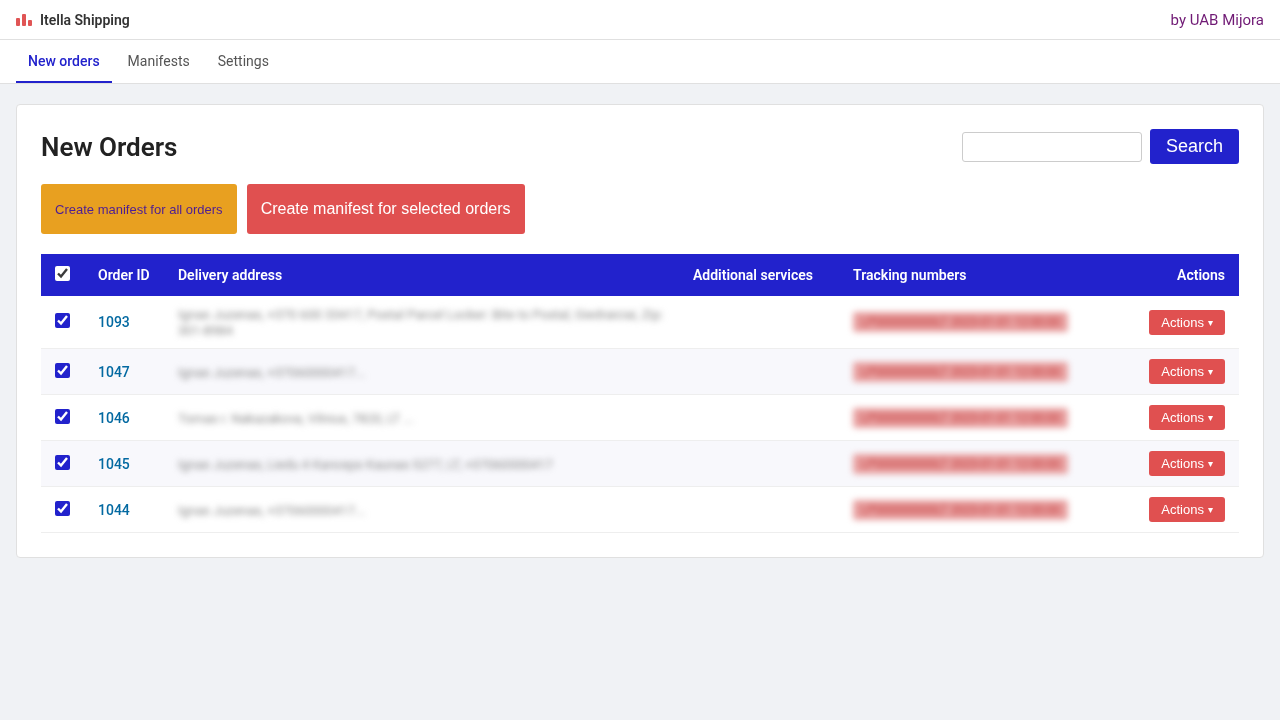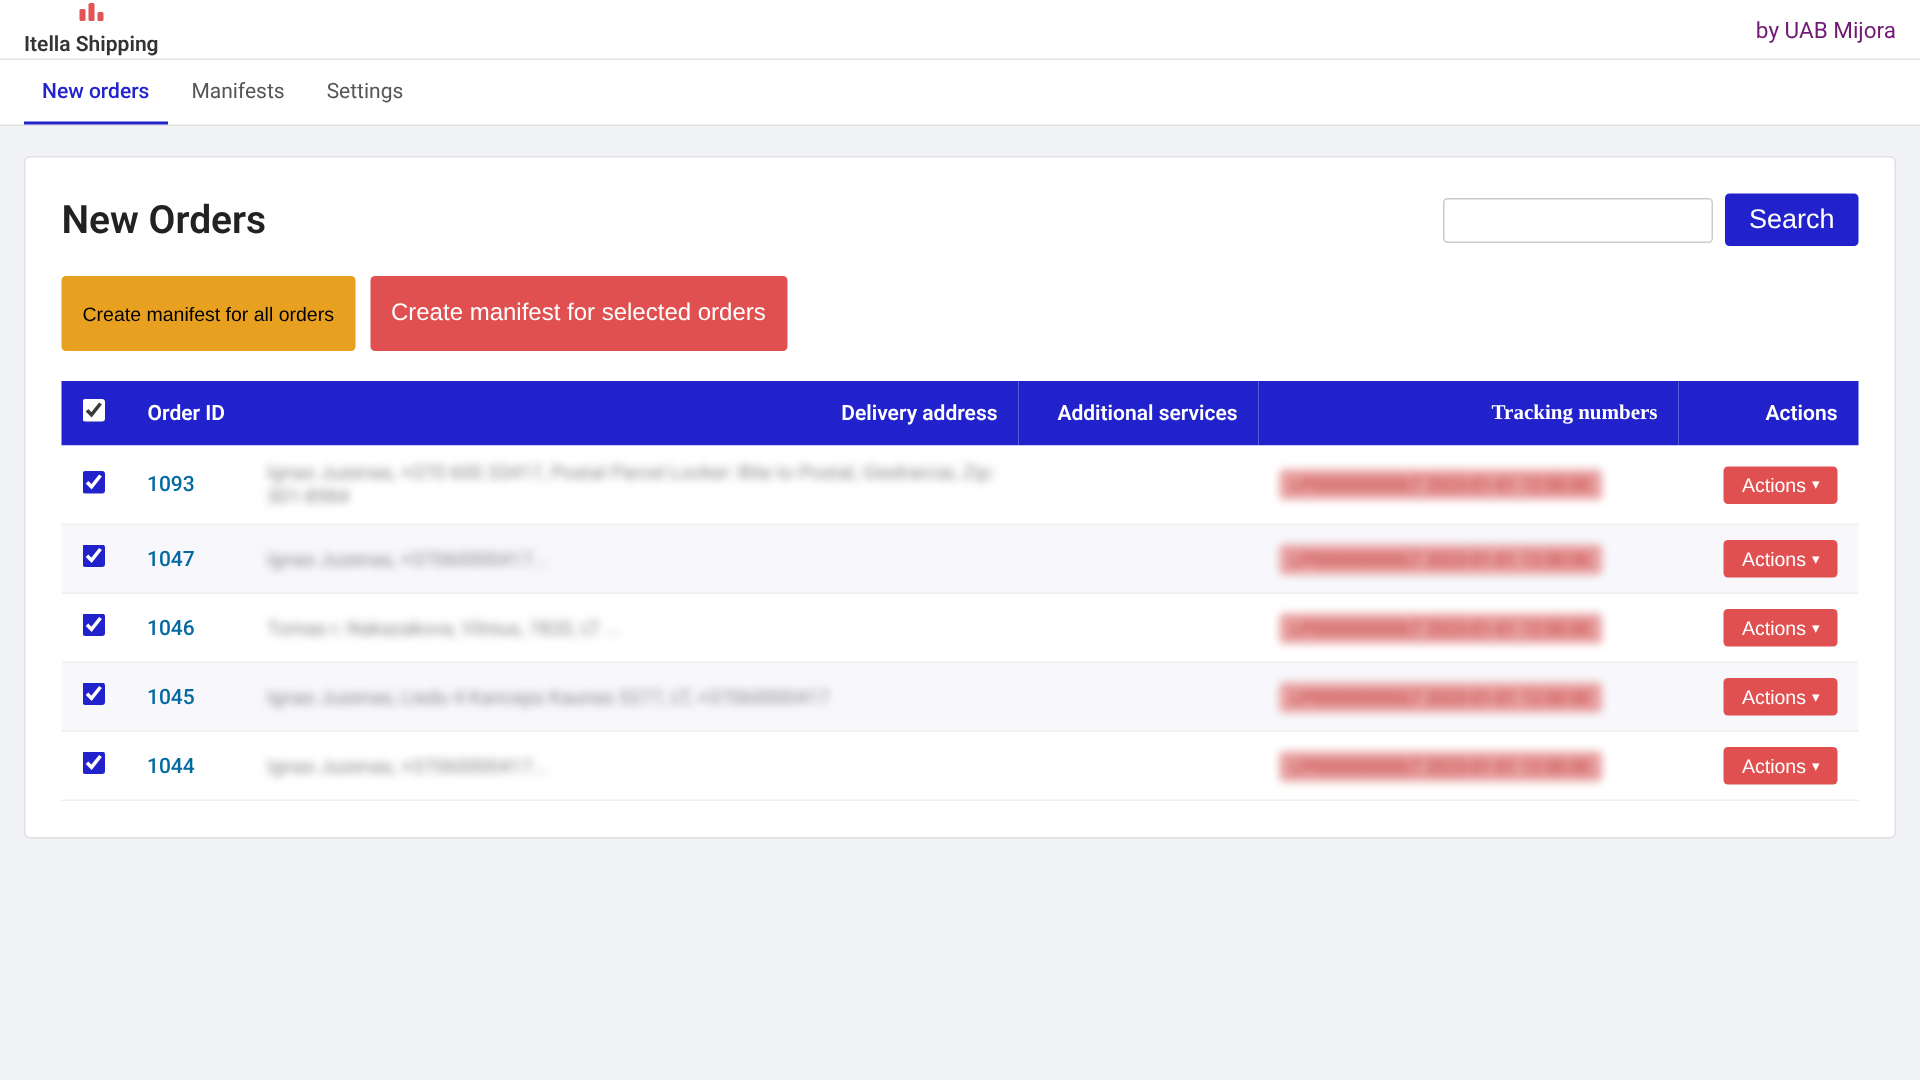--- a/index.html
+++ b/index.html
@@ -20,21 +20,20 @@
       justify-content: space-between;
       padding: 0 16px;
     }
     .navbar-brand {
       display: flex;
       align-items: center;
       gap: 8px;
       font-weight: 600;
       font-size: 14px;
       color: #333;
-      flex-direction: column;
     }
     .brand-icon {
       display: flex;
       gap: 2px;
       align-items: flex-end;
     }
     .brand-icon span {
       display: inline-block;
       background: #e05555;
       border-radius: 1px;
@@ -118,21 +117,21 @@
     }
 
     
     .action-buttons {
       display: flex;
       gap: 10px;
       margin-bottom: 20px;
     }
     .btn-orange {
       background: #e8a020;
-      color: #000000;
+      color: #4c1d95;
       border: none;
       border-radius: 3px;
       padding: 0 14px;
       font-size: 13px;
       cursor: pointer;
       font-weight: 500;
     }
     .btn-red-outline {
       background: #e05050;
       color: #fff;
@@ -148,32 +147,32 @@
     .orders-table {
       width: 100%;
       border-collapse: collapse;
     }
     .orders-table thead tr {
       background: #2222cc;
       color: #fff;
     }
     .orders-table thead th {
       padding: 12px 14px;
-      text-align: right;
+      text-align: left;
       font-weight: 600;
       font-size: 14px;
     }
     .orders-table thead th:first-child {
       width: 40px;
       text-align: center;
     }
     .orders-table thead th.col-orderid { width: 80px; }
     .orders-table thead th.col-delivery { }
     .orders-table thead th.col-additional { width: 160px; }
-    .orders-table thead th.col-tracking { width: 280px; font-family: Liberation Serif, serif; }
+    .orders-table thead th.col-tracking { width: 280px; }
     .orders-table thead th.col-actions { width: 120px; text-align: right; }
 
     .orders-table tbody tr {
       border-bottom: 1px solid #eee;
     }
     .orders-table tbody tr:nth-child(even) {
       background: #f8f8fc;
     }
     .orders-table tbody tr:nth-child(odd) {
       background: #fff;

